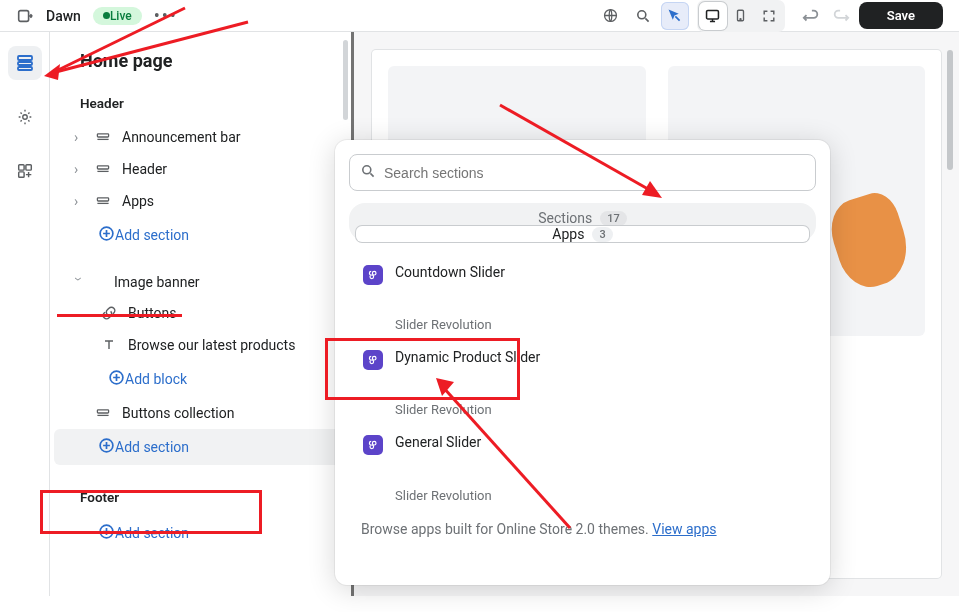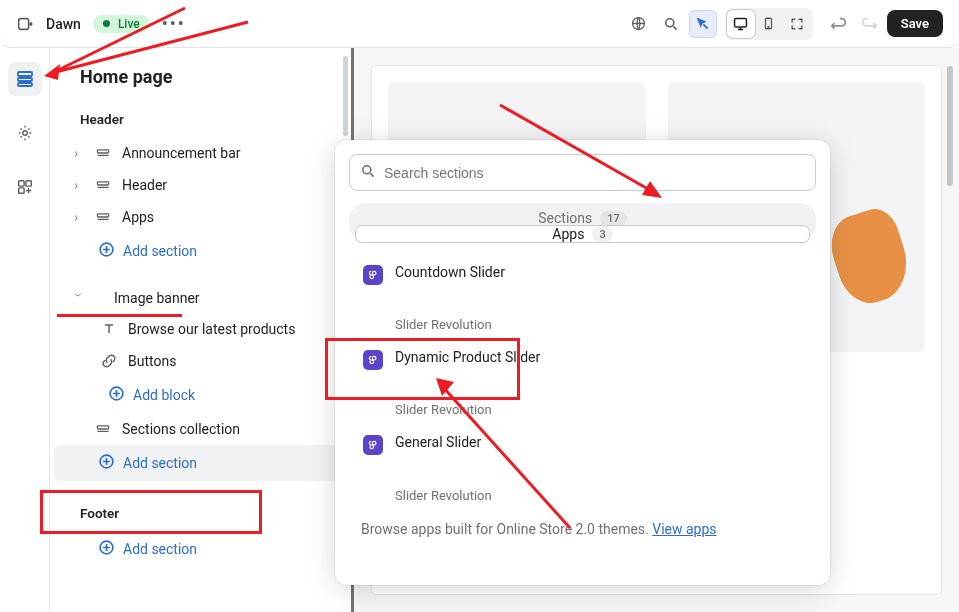--- a/index.html
+++ b/index.html
@@ -1,50 +1,50 @@
 <!DOCTYPE html>
 <html><head>
   <meta charset="utf-8">
   <style>
     * { box-sizing: border-box; margin: 0; padding: 0; }
     body { font-family: -apple-system, BlinkMacSystemFont, "Segoe UI", Roboto, sans-serif; width: 959px; height: 612px; overflow: hidden; background: #fff; color: #202223; font-size: 14px; position: relative; }
 
-    .top-bar { height: 48px; display: flex; align-items: center; padding: 0 16px; border-bottom: 1px solid #e1e3e5; justify-content: space-between; border-radius: 11px; }
+    .top-bar { height: 32px; display: flex; align-items: center; padding: 0 16px; border-bottom: 1px solid #e1e3e5; justify-content: space-between; }
     .top-left { display: flex; align-items: center; gap: 12px; }
     .exit-icon { width: 18px; height: 18px; display: flex; align-items: center; color: #5c5f62; }
     .theme-name { font-weight: 500; color: #202223; }
-    .live-badge { display: inline-flex; align-items: center; gap: 8px; background: #d4f7dc; color: #0a7d3e; border-radius: 10px; padding: 2px 10px; font-size: 12px; font-weight: 500; }
+    .live-badge { display: inline-flex; align-items: center; gap: 0; background: #d4f7dc; color: #0a7d3e; border-radius: 10px; padding: 2px 10px; font-size: 12px; font-weight: 500; }
     .live-dot { width: 7px; height: 7px; border-radius: 50%; background: #0a7d3e; }
     .more-icon { color: #5c5f62; font-size: 18px; letter-spacing: 2px; cursor: pointer; }
     .top-right { display: flex; align-items: center; gap: 4px; }
     .icon-btn { width: 28px; height: 28px; display: flex; align-items: center; justify-content: center; color: #5c5f62; border-radius: 6px; cursor: pointer; }
     .icon-btn.active { background: #e7ecf9; color: #2c6ecb; box-shadow: inset 0 0 0 1px #c5d5f3; }
     .device-group { background: #f1f2f3; border-radius: 7px; display: flex; padding: 2px; margin: 0 4px; }
     .device-group .icon-btn.active { background: #fff; box-shadow: 0 0 0 1px #c9cccf; color: #202223; }
-    .save-btn { background: #202223; color: #fff; border-radius: 8px; padding: 6px 14px; font-weight: 600; font-size: 13px; cursor: pointer; }
+    .save-btn { background: #202223; color: #fff; border-radius: 8px; padding: 6px 28px; font-weight: 600; font-size: 13px; cursor: pointer; }
     .undo-redo { display: flex; gap: 2px; margin-left: 4px; }
     .undo-redo .icon-btn { color: #8c9196; }
     .undo-redo .disabled { color: #d2d5d8; }
 
     .main { display: flex; height: calc(612px - 48px); }
     .rail { width: 50px; border-right: 1px solid #e1e3e5; display: flex; flex-direction: column; align-items: center; padding-top: 14px; gap: 20px; }
     .rail-item { width: 34px; height: 34px; border-radius: 8px; display: flex; align-items: center; justify-content: center; color: #5c5f62; cursor: pointer; }
     .rail-item.active { background: #eef0f2; color: #2c6ecb; }
 
     .sidebar { width: 304px; border-right: 3px solid #737373; overflow-y: auto; padding-top: 18px; position: relative; }
     .sidebar-scroll-hint { position: absolute; right: 3px; top: 8px; width: 5px; height: 80px; background: #d2d5d8; border-radius: 3px; }
     .page-title { font-size: 18px; font-weight: 700; padding: 0 20px 14px 30px; }
     .section-group { padding: 0 0 4px 0; }
     .group-header { font-weight: 600; font-size: 13.5px; padding: 10px 20px 10px 30px; color: #202223; }
     .tree-item { display: flex; align-items: center; gap: 10px; padding: 7px 12px 7px 20px; cursor: pointer; border-radius: 6px; margin: 0 4px; }
     .chevron { width: 10px; flex-shrink: 0; color: #8c9196; }
     .chevron.space { visibility: hidden; }
     .tree-icon { width: 18px; height: 18px; flex-shrink: 0; display: flex; align-items: center; justify-content: center; color: #5c5f62; }
     .tree-label { font-size: 14px; color: #202223; }
-    .add-link { color: #2c6ecb; display: flex; align-items: center; gap: 8px; padding: 8px 20px 8px 44px; cursor: pointer; font-size: 14px; border-radius: 6px; margin: 0 4px; }
+    .add-link { color: #2c6ecb; display: flex; align-items: center; padding: 8px 20px 8px 44px; cursor: pointer; font-size: 14px; border-radius: 6px; margin: 0 4px; }
     .add-link .plus-circle { color: #2c6ecb; }
     .add-link.selected { background: #f1f2f3; }
     .indent { padding-left: 46px; }
     .divider { height: 10px; }
 
     .canvas { flex: 1; background: #f6f6f7; padding: 18px; position: relative; overflow: hidden; }
     .preview-frame { background: #fff; border-radius: 4px; height: 100%; box-shadow: 0 0 0 1px #e1e3e5; overflow: hidden; position: relative; }
     .preview-cards { display: flex; gap: 22px; padding: 16px; }
     .card { flex: 1; height: 270px; background: #f3f4f6; border-radius: 6px; position: relative; overflow: hidden; }
     .canvas-scroll { position: absolute; right: 6px; top: 18px; width: 6px; height: 120px; background: #c4c7ca; border-radius: 3px; }
@@ -222,49 +222,49 @@
 
     <div class="section-group">
       <div class="tree-item">
         <span class="chevron" style="transform:rotate(90deg)">›</span>
         <span class="chevron space">·</span>
         <span class="tree-label">Image banner</span>
       </div>
       <div class="tree-item indent">
         <span class="tree-icon">
             <svg viewBox="0 0 20 20" width="16" height="16" fill="none" stroke="currentColor" stroke-width="1.8">
+              <path d="M8 12a4 4 0 010-6l2-2a4 4 0 016 6l-1 1M12 8a4 4 0 010 6l-2 2a4 4 0 01-6-6l1-1"></path>
+            </svg>
+          </span>
+        <span class="tree-label">Buttons</span>
+      </div>
+      <div class="tree-item indent">
+        <span class="tree-icon">
+            <svg viewBox="0 0 20 20" width="16" height="16" fill="none" stroke="currentColor" stroke-width="1.8">
               <path d="M5 5h10M10 5v10"></path>
             </svg>
           </span>
         <span class="tree-label">Browse our latest products</span>
-      </div>
-      <div class="tree-item indent">
-        <span class="tree-icon">
-            <svg viewBox="0 0 20 20" width="16" height="16" fill="none" stroke="currentColor" stroke-width="1.8">
-              <path d="M8 12a4 4 0 010-6l2-2a4 4 0 016 6l-1 1M12 8a4 4 0 010 6l-2 2a4 4 0 01-6-6l1-1"></path>
-            </svg>
-          </span>
-        <span class="tree-label">Buttons</span>
       </div>
       <div class="add-link" style="padding-left:54px">
         <span class="plus-circle"><svg width="17" height="17" viewBox="0 0 20 20" fill="none" stroke="currentColor" stroke-width="2">
               <circle cx="10" cy="10" r="7.5"></circle>
               <path d="M10 6v8M6 10h8"></path>
             </svg></span>
         <span>Add block</span>
       </div>
       <div class="tree-item">
         <span class="chevron space">·</span>
         <span class="tree-icon">
             <svg viewBox="0 0 20 20" width="16" height="16" fill="none" stroke="currentColor" stroke-width="1.6">
               <rect x="3" y="6" width="14" height="4" rx="1"></rect>
               <path d="M3 13h14"></path>
             </svg>
           </span>
-        <span class="tree-label">Sections collection</span>
+        <span class="tree-label">Buttons collection</span>
       </div>
       <div class="add-link selected">
         <span class="plus-circle"><svg width="17" height="17" viewBox="0 0 20 20" fill="none" stroke="currentColor" stroke-width="2">
               <circle cx="10" cy="10" r="7.5"></circle>
               <path d="M10 6v8M6 10h8"></path>
             </svg></span>
         <span>Add section</span>
       </div>
     </div>
 

